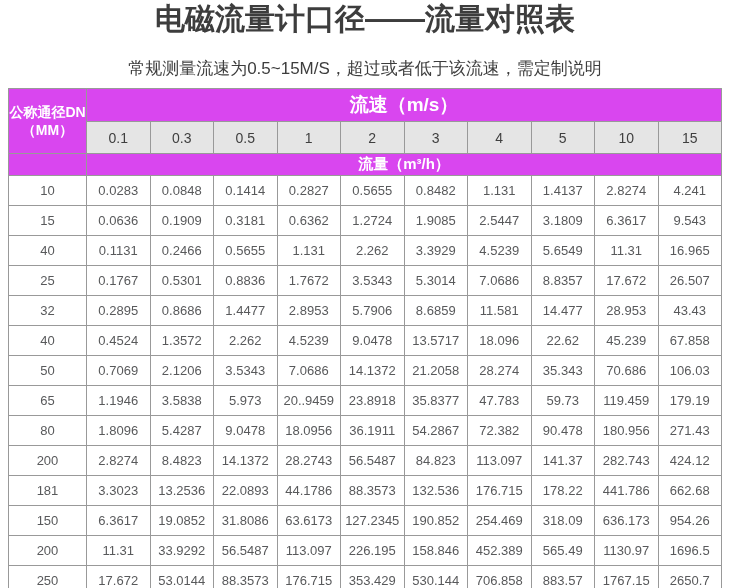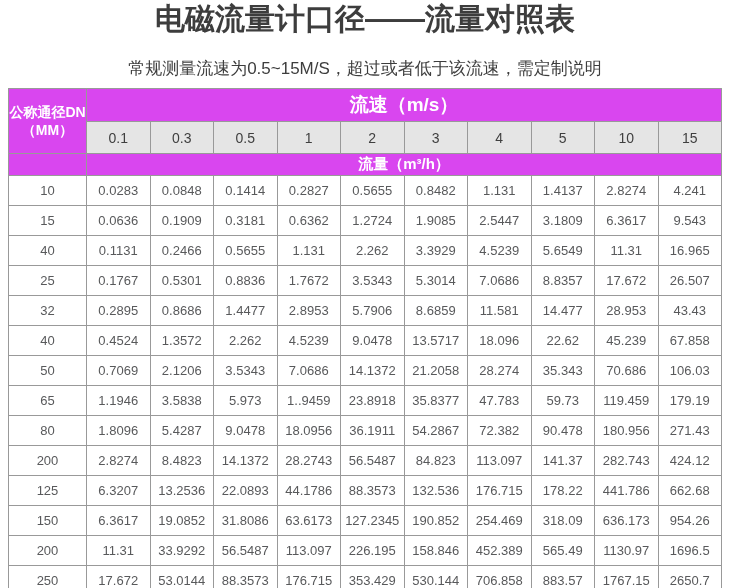--- a/index.html
+++ b/index.html
@@ -209,21 +209,21 @@
     <td>28.274</td>
     <td>35.343</td>
     <td>70.686</td>
     <td>106.03</td>
   </tr>
         <tr>
     <td>65</td>
     <td>1.1946</td>
     <td>3.5838</td>
     <td>5.973</td>
-    <td>1..9459</td>
+    <td>20..9459</td>
     <td>23.8918</td>
     <td>35.8377</td>
     <td>47.783</td>
     <td>59.73</td>
     <td>119.459</td>
     <td>179.19</td>
   </tr>
         <tr>
     <td>80</td>
     <td>1.8096</td>
@@ -244,22 +244,22 @@
     <td>14.1372</td>
     <td>28.2743</td>
     <td>56.5487</td>
     <td>84.823</td>
     <td>113.097</td>
     <td>141.37</td>
     <td>282.743</td>
     <td>424.12</td>
   </tr>
         <tr>
-    <td>125</td>
-    <td>6.3207</td>
+    <td>181</td>
+    <td>3.3023</td>
     <td>13.2536</td>
     <td>22.0893</td>
     <td>44.1786</td>
     <td>88.3573</td>
     <td>132.536</td>
     <td>176.715</td>
     <td>178.22</td>
     <td>441.786</td>
     <td>662.68</td>
   </tr>

